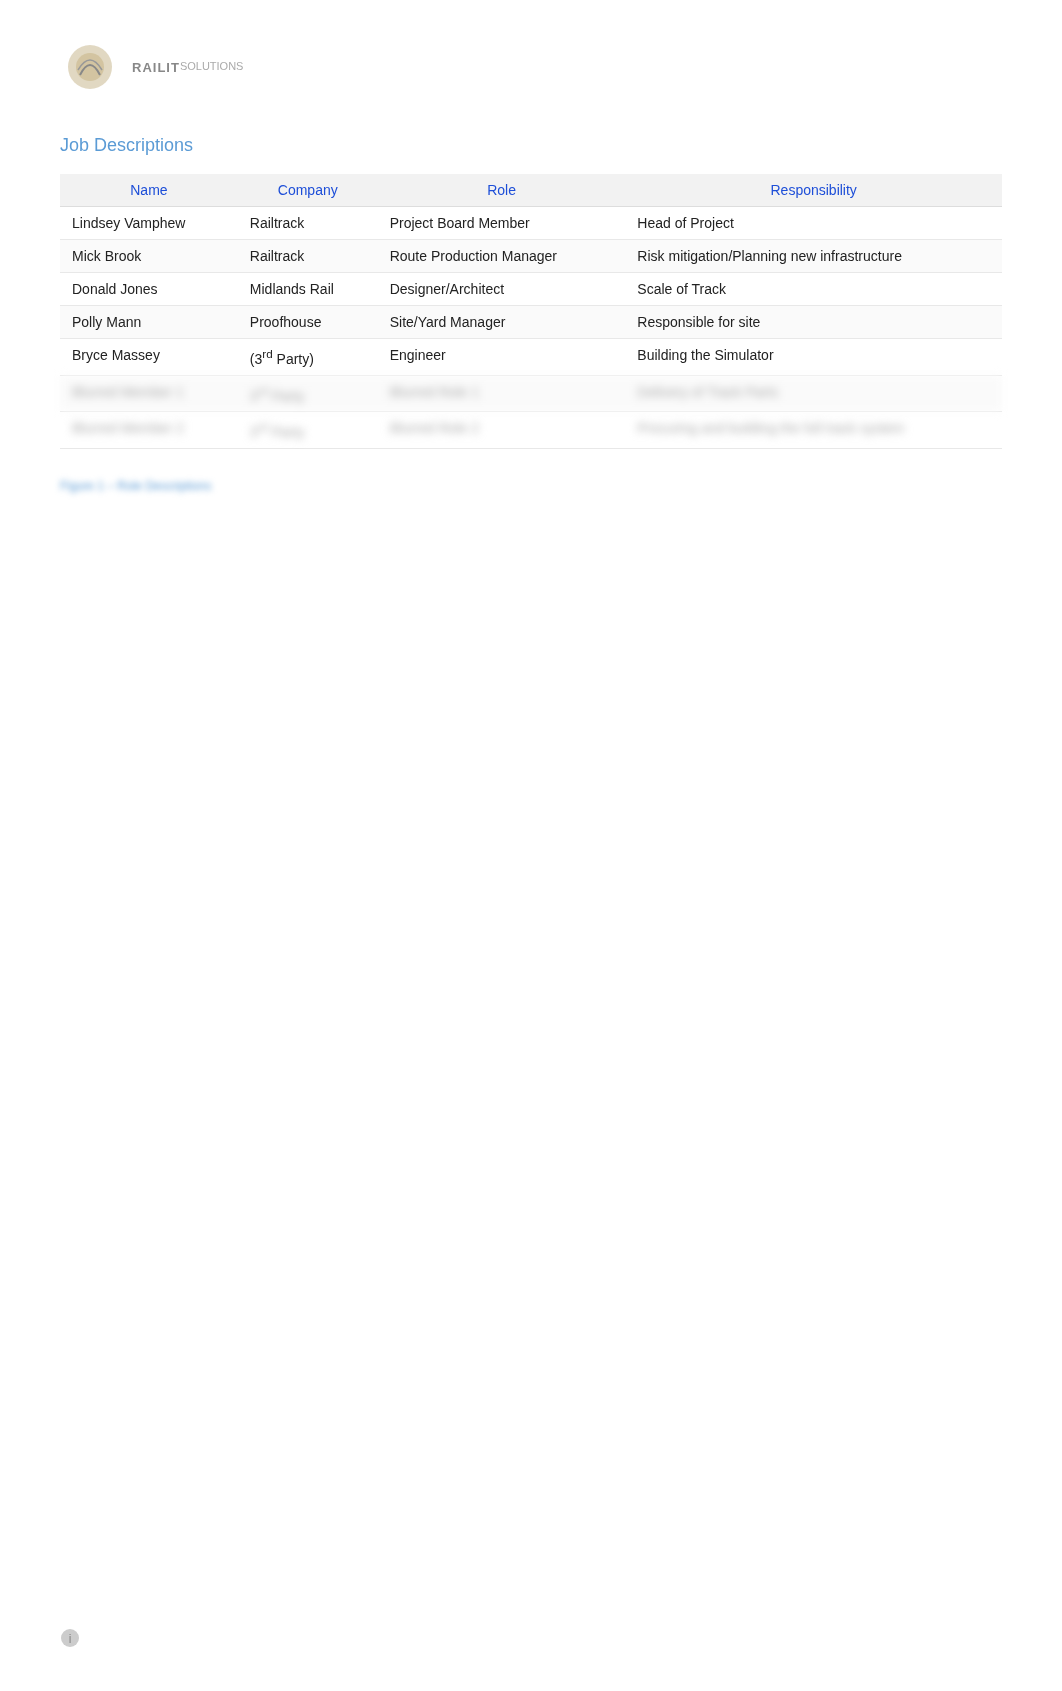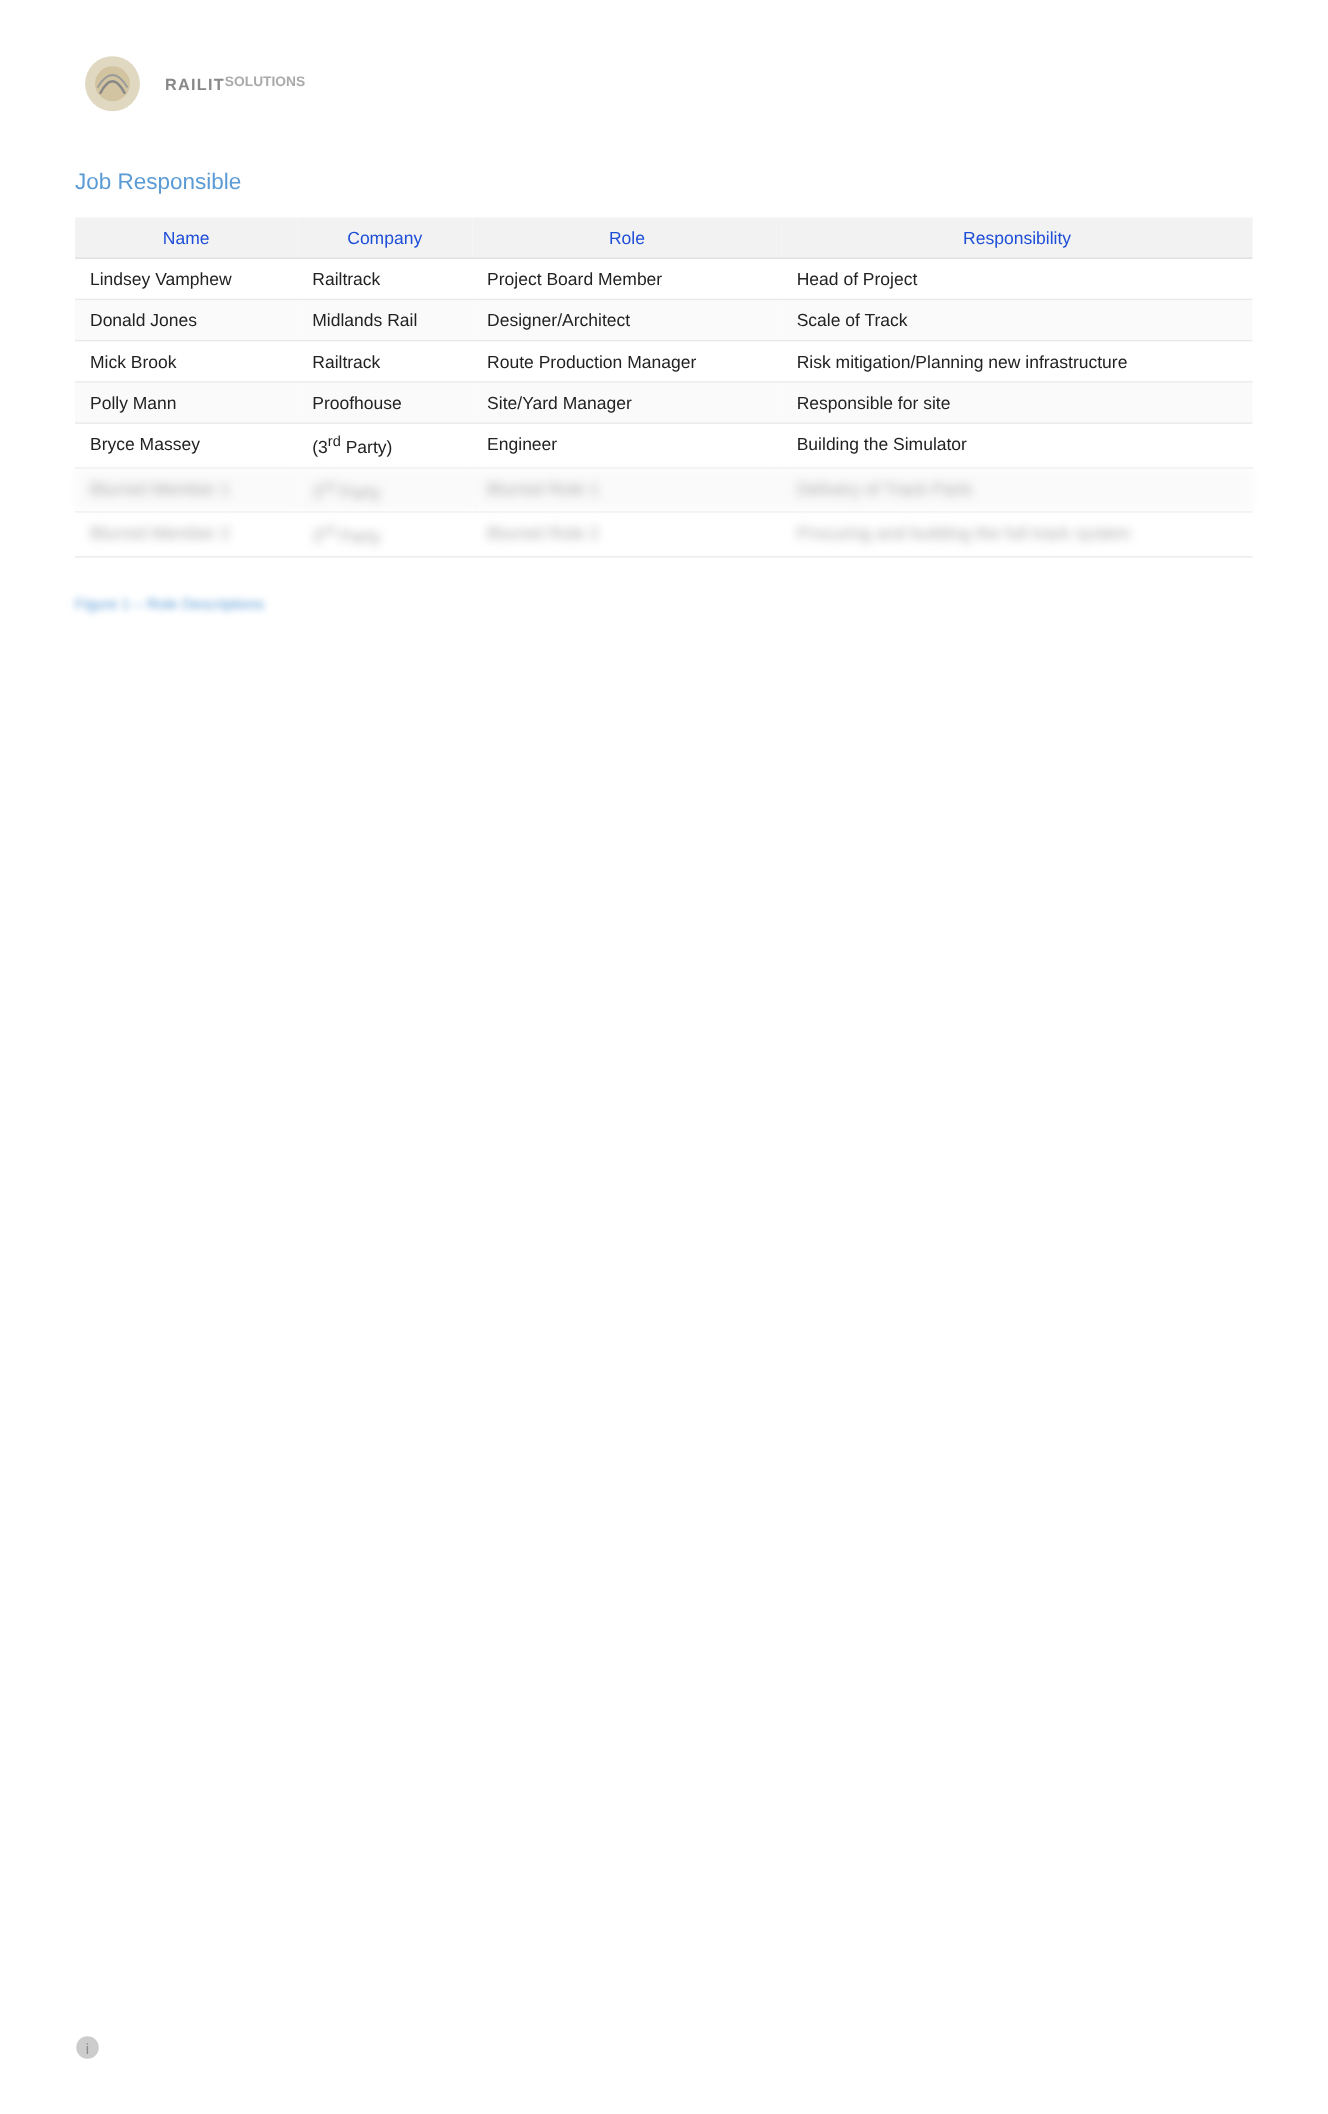--- a/index.html
+++ b/index.html
@@ -37,21 +37,20 @@
     .logo-line1 {
       font-size: 13px;
       font-weight: bold;
       color: #888;
       letter-spacing: 1px;
     }
 
     .logo-line2 {
       font-size: 11px;
       color: #aaa;
-      font-weight: bold;
     }
 
     .section-title {
       color: #5b9bd5;
       font-size: 18px;
       font-weight: normal;
       margin-bottom: 18px;
     }
 
     .job-table {
@@ -103,49 +102,49 @@
     <circle cx="30" cy="27" r="14" fill="#c9b88a" opacity="0.6"></circle>
     <path d="M20 35 Q30 15 40 35" stroke="#888" stroke-width="2" fill="none"></path>
     <path d="M18 30 Q30 10 42 30" stroke="#999" stroke-width="1.5" fill="none"></path>
   </svg>
   <div class="logo-text-block">
     <span class="logo-line1">RAILIT</span>
     <span class="logo-line2">SOLUTIONS</span>
   </div>
 </div>
 
-<h2 class="section-title">Job Responsible</h2>
+<h2 class="section-title">Job Descriptions</h2>
 
 <table class="job-table">
   <thead>
     <tr>
       <th>Name</th>
       <th>Company</th>
       <th>Role</th>
       <th>Responsibility</th>
     </tr>
   </thead>
   <tbody id="table-body">
   <tr>
         <td>Lindsey Vamphew</td>
         <td>Railtrack</td>
         <td>Project Board Member</td>
         <td>Head of Project</td>
       </tr>
       <tr>
+        <td>Mick Brook</td>
+        <td>Railtrack</td>
+        <td>Route Production Manager</td>
+        <td>Risk mitigation/Planning new infrastructure</td>
+      </tr>
+      <tr>
         <td>Donald Jones</td>
         <td>Midlands Rail</td>
         <td>Designer/Architect</td>
         <td>Scale of Track</td>
-      </tr>
-      <tr>
-        <td>Mick Brook</td>
-        <td>Railtrack</td>
-        <td>Route Production Manager</td>
-        <td>Risk mitigation/Planning new infrastructure</td>
       </tr>
       <tr>
         <td>Polly Mann</td>
         <td>Proofhouse</td>
         <td>Site/Yard Manager</td>
         <td>Responsible for site</td>
       </tr>
       <tr>
         <td>Bryce Massey</td>
         <td>(3<sup>rd</sup> Party)</td>

